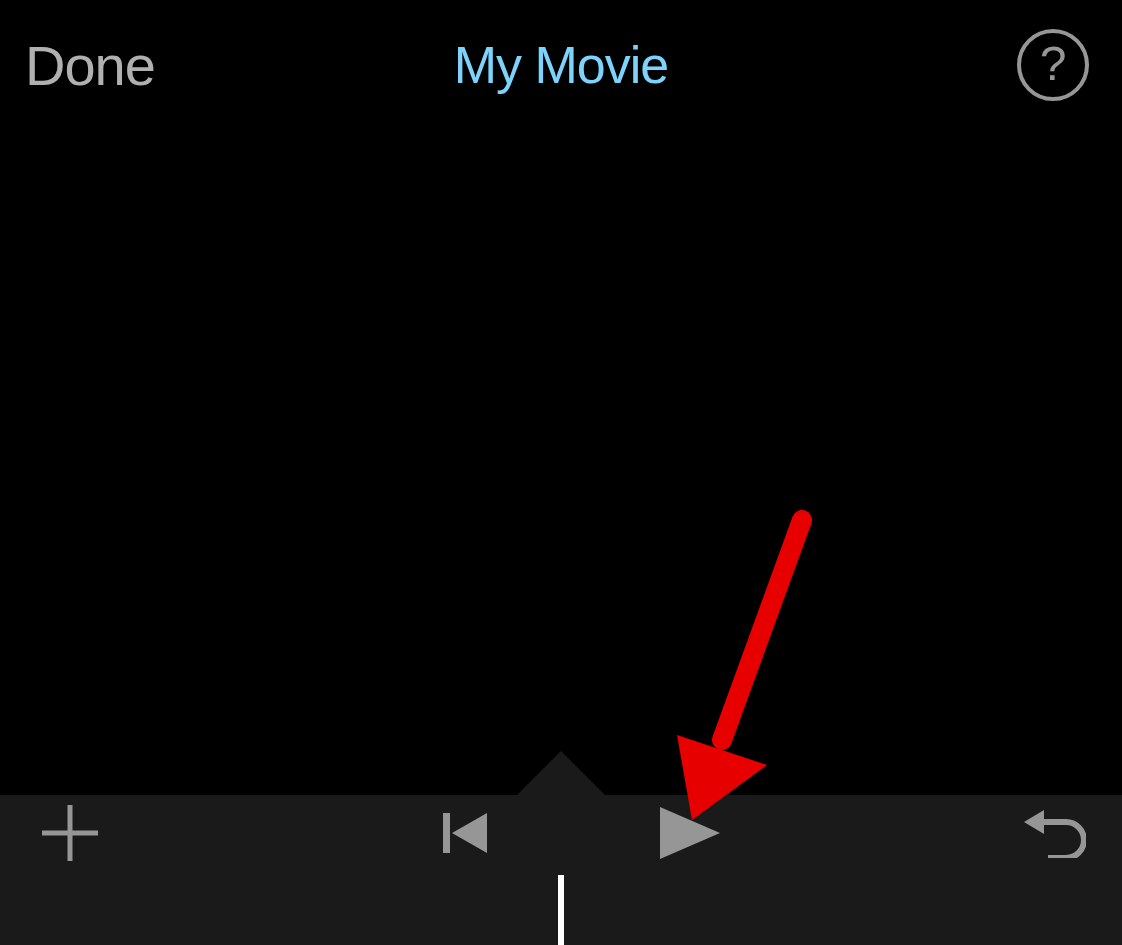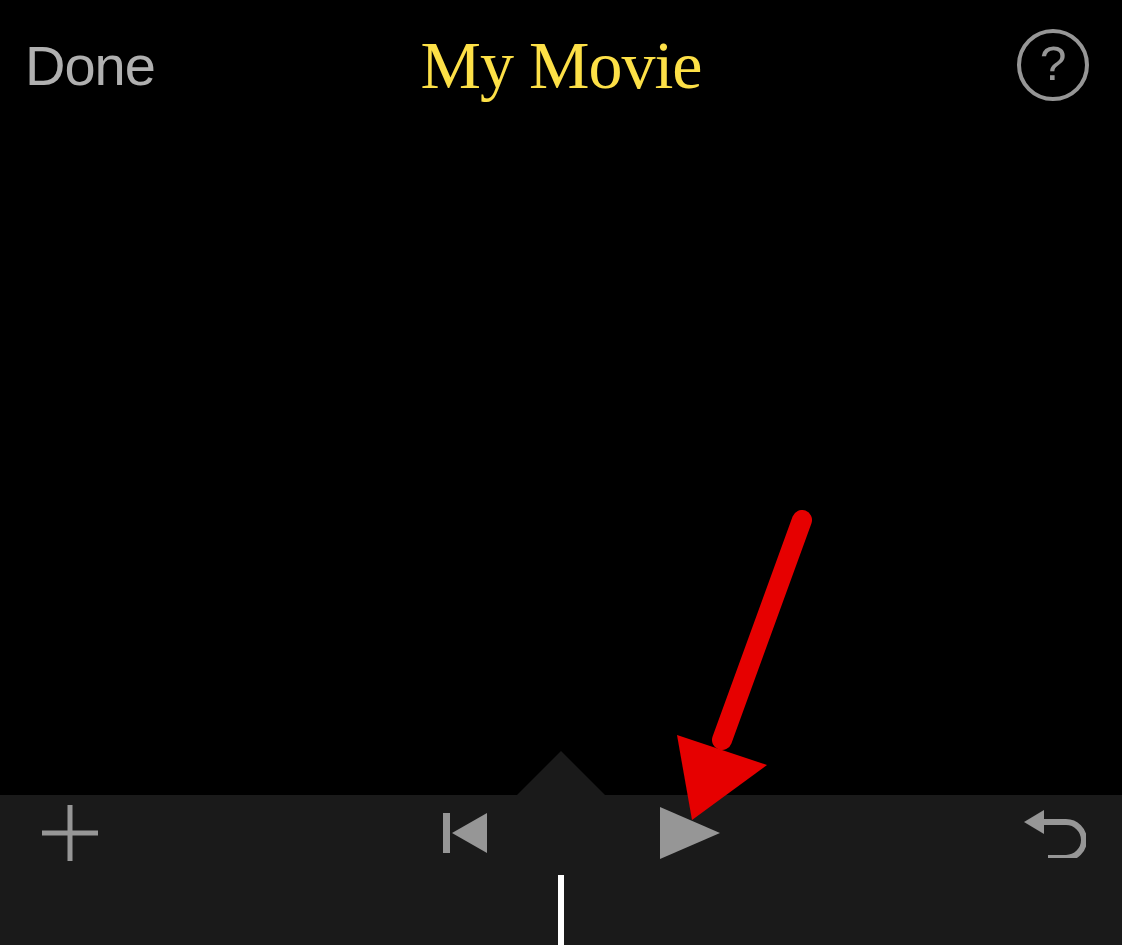--- a/index.html
+++ b/index.html
@@ -27,28 +27,27 @@
       padding: 16px 25px;
     }
     .done-button {
       color: #b0b0b0;
       font-size: 56px;
       font-weight: 400;
       cursor: pointer;
       letter-spacing: -1px;
     }
     .title {
-      color: #fde047;
-      font-size: 68px;
+      color: #7dd3fc;
+      font-size: 52px;
       font-weight: 400;
       position: absolute;
       left: 50%;
       transform: translateX(-50%);
       letter-spacing: -1px;
-      font-family: Liberation Serif, serif;
     }
     .help-button {
       width: 72px;
       height: 72px;
       border: 4px solid #969696;
       border-radius: 50%;
       display: flex;
       align-items: center;
       justify-content: center;
       cursor: pointer;

